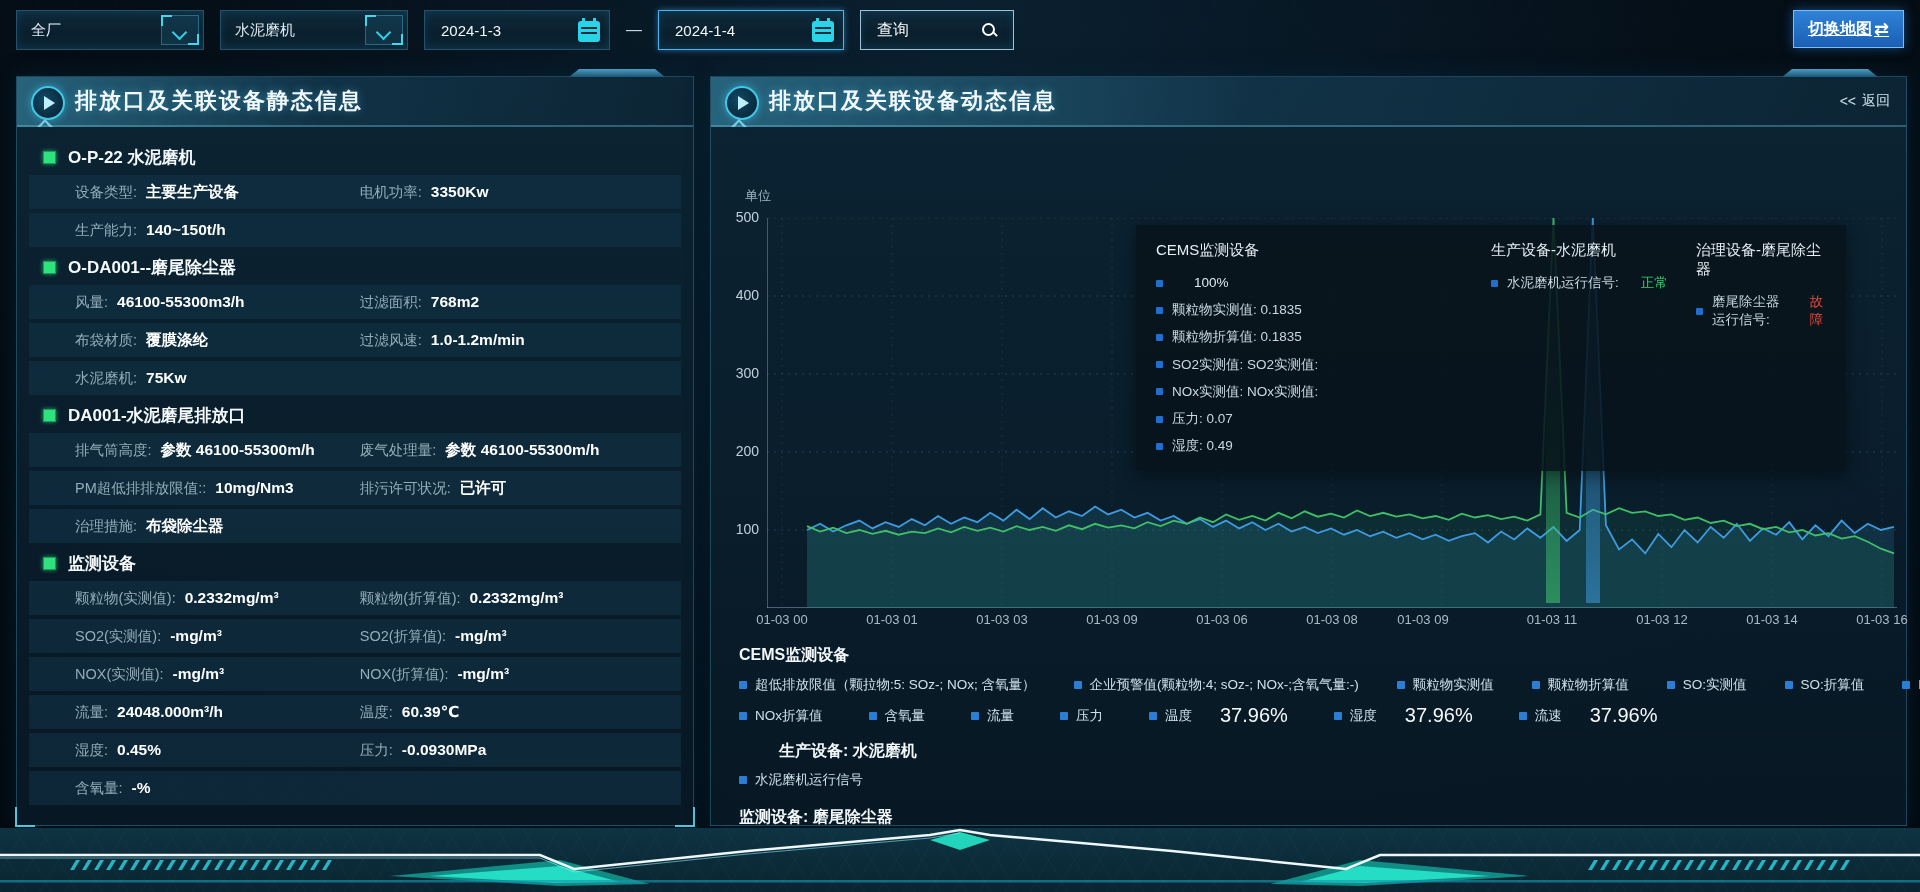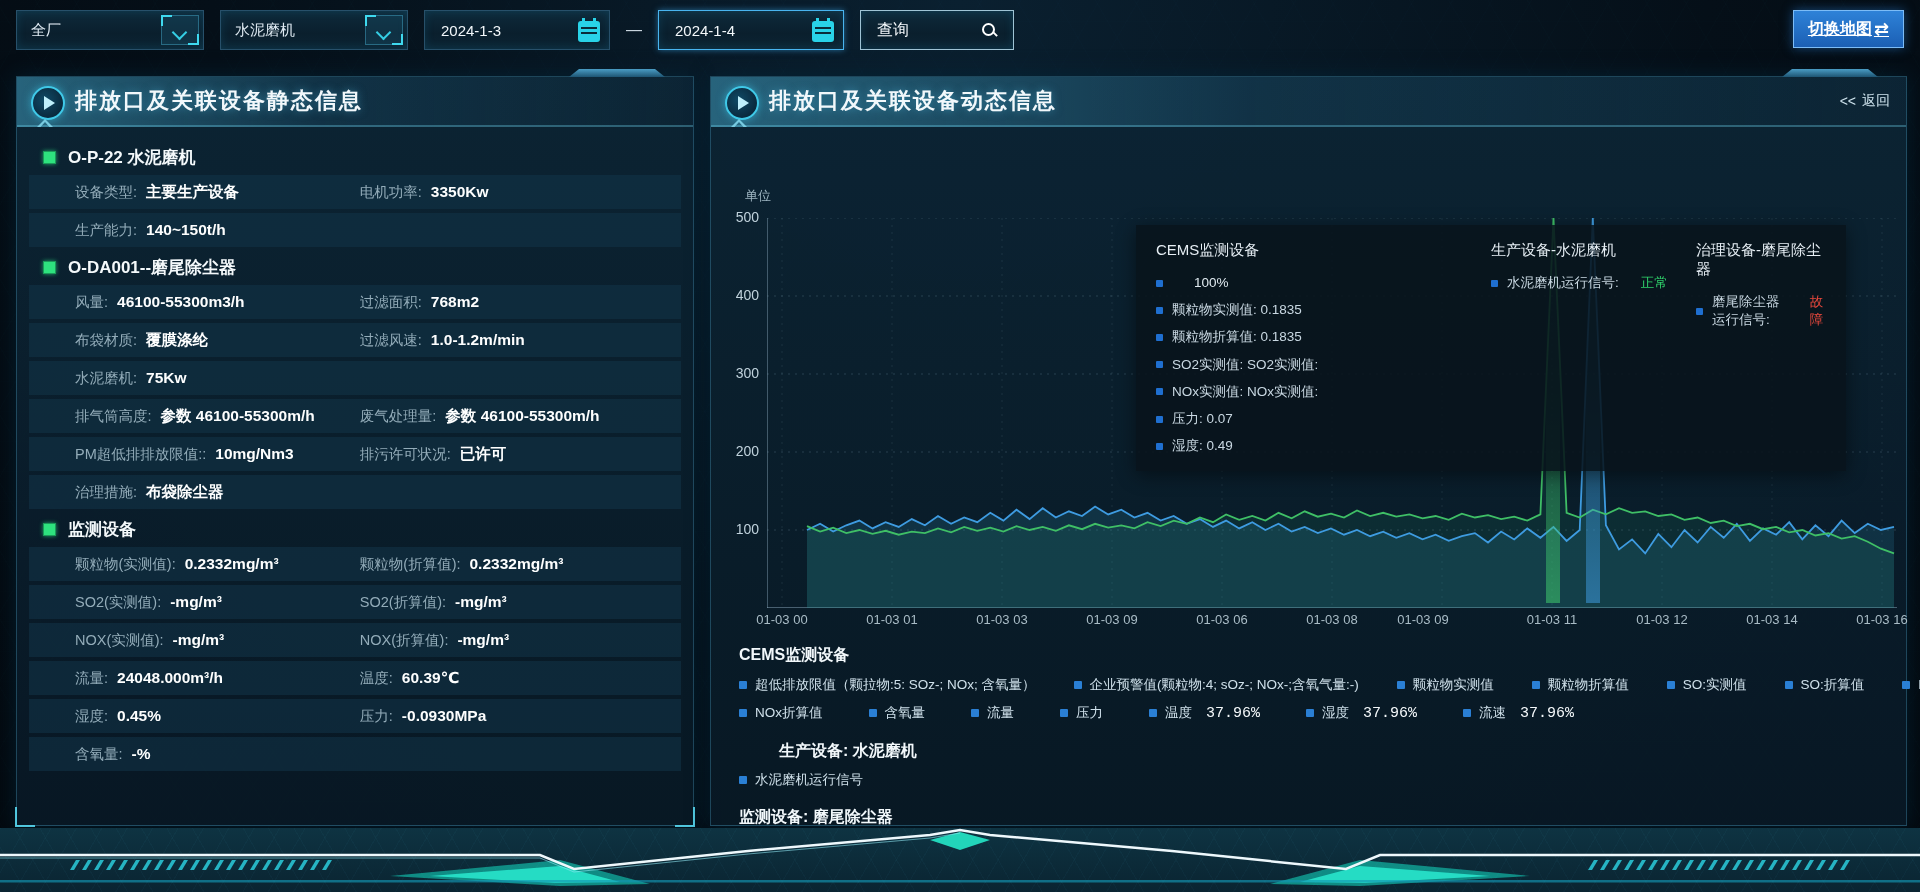--- a/index.html
+++ b/index.html
@@ -105,21 +105,21 @@
   .tt-title{font-size:15px;color:#e6eef4;margin-bottom:14px;}
   .tt-row{display:flex;align-items:center;font-size:13.5px;color:#c9d8e2;margin-bottom:9px;line-height:1.35;}
   .tt-mark{flex:0 0 7px;width:7px;height:7px;background:#1f6fd0;margin-right:9px;border-radius:1px;}
   .tt-val{margin-left:22px;}
 
   
   .lg-head{position:absolute;left:28px;font-size:16px;font-weight:bold;color:#f2f8fb;}
   .lg-row{position:absolute;left:28px;display:flex;align-items:center;flex-wrap:nowrap;}
   .lg-item{display:flex;align-items:center;font-size:13.5px;color:#cfe0ea;cursor:pointer;white-space:nowrap;}
   .lg-mark{width:8px;height:8px;background:#2a7fd4;margin-right:8px;border-radius:1px;}
-  .lg-val{margin-left:14px;font-size:15px;color:#f4f8fa;font-family:Liberation Mono, monospace;}
+  .lg-val{margin-left:28px;font-size:20px;color:#f4f8fa;}
 
   
   .footer{position:absolute;left:0;bottom:0;width:1920px;height:64px;
     background:linear-gradient(180deg,#0e3342 0%,#0a2431 100%);overflow:hidden;}
   .footer::before{content:"";position:absolute;inset:0;opacity:.35;
     background:
       repeating-linear-gradient(60deg, rgba(70,170,200,.12) 0 1px, transparent 1px 22px),
       repeating-linear-gradient(-60deg, rgba(70,170,200,.12) 0 1px, transparent 1px 22px);}
   .footer svg{position:absolute;inset:0;}
 </style>
@@ -216,20 +216,24 @@
         <div class="kv-cell c2">
           <span class="kv-label">过滤风速:</span>
           <span class="kv-value">1.0-1.2m/min</span>
         </div>
       </div>
       <div class="kv-row">
         <div class="kv-cell c1">
           <span class="kv-label">水泥磨机:</span>
           <span class="kv-value">75Kw</span>
         </div>
+      </div>
+      <div class="sec-hd">
+        <span class="sq"></span>
+        <span class="sec-txt">DA001-水泥磨尾排放口</span>
       </div>
       <div class="kv-row">
         <div class="kv-cell c1">
           <span class="kv-label">排气筒高度:</span>
           <span class="kv-value">参数 46100-55300m/h</span>
         </div>
         <div class="kv-cell c2">
           <span class="kv-label">废气处理量:</span>
           <span class="kv-value">参数 46100-55300m/h</span>
         </div>

